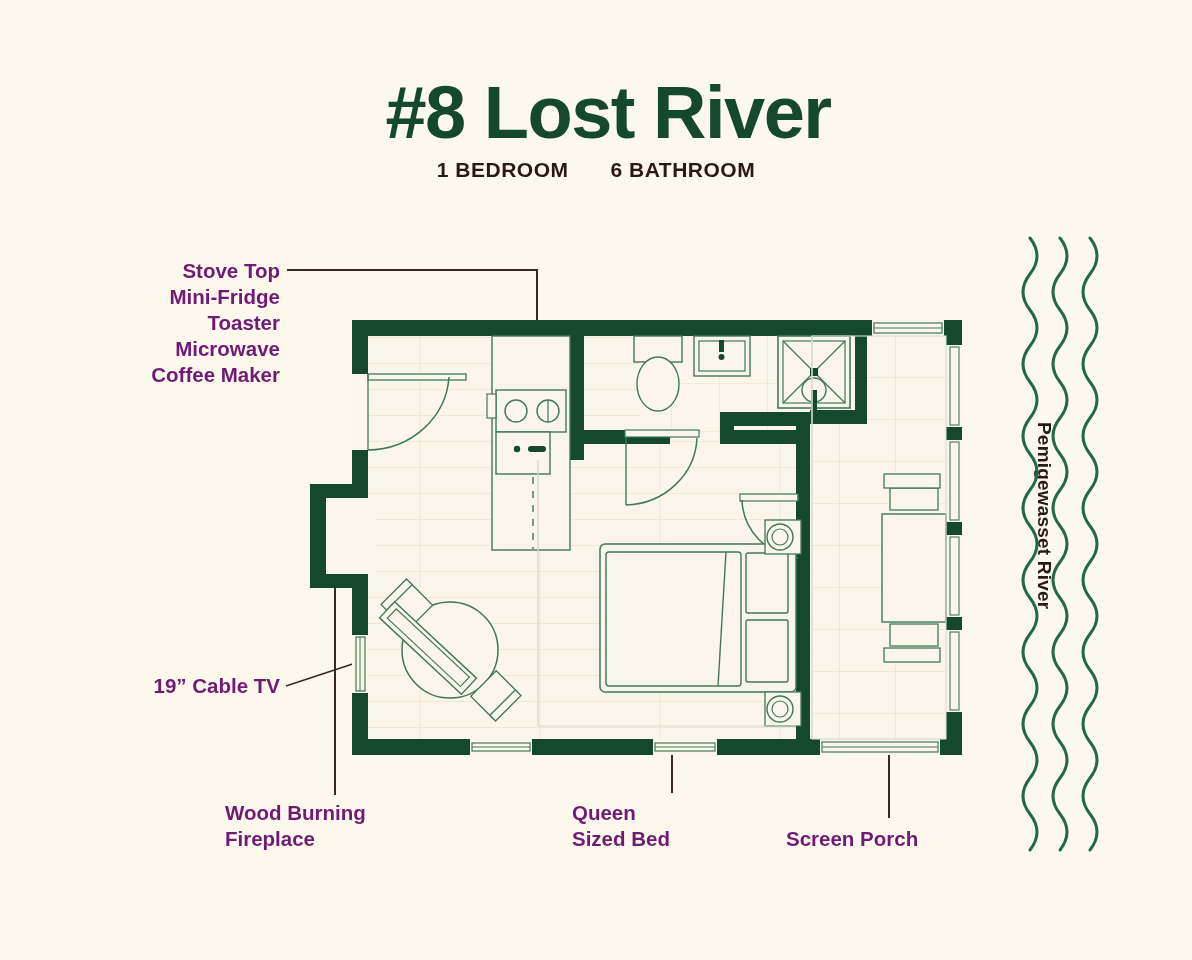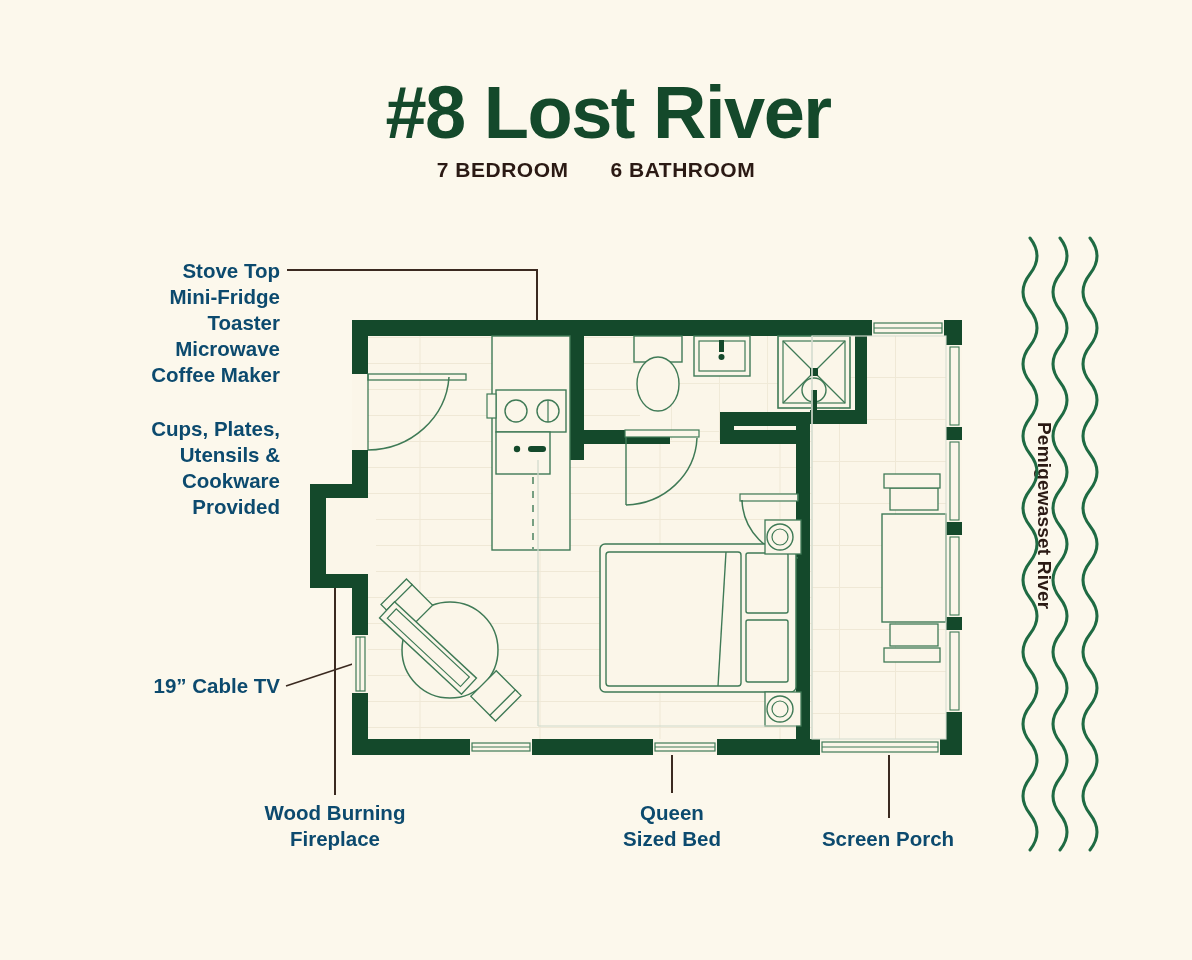--- a/index.html
+++ b/index.html
@@ -33,25 +33,25 @@
   }
   .subtitle span{display:inline-block;}
   .sub-gap{width:42px;}
 
   
   .ann{
     position:absolute;
     font-size:20.5px;
     font-weight:600;
     line-height:26px;
-    color:#0c4a6e;
+    color:#701a75;
     white-space:pre-line;
   }
   .ann.r{text-align:right;}
-  .ann.c{text-align:center;}
+  .ann.c{text-align:left;}
 
   
   .lead{position:absolute;background:#3b2a20;}
   .lead-h{height:1.6px;}
   .lead-v{width:1.6px;}
 
   svg{display:block;}
   .plan{position:absolute;left:0;top:0;}
 
   
@@ -67,33 +67,29 @@
     color:#2b1a14;
   }
 </style>
 </head>
 <body>
 
 <div class="stage">
 
   <div class="title">#8 Lost River</div>
   <div class="subtitle">
-    <span>7 BEDROOM</span><span class="sub-gap"></span><span>6 BATHROOM</span>
+    <span>1 BEDROOM</span><span class="sub-gap"></span><span>6 BATHROOM</span>
   </div>
 
   <div class="ann r" style="left:80px;top:258px;width:200px;">Stove Top
 Mini-Fridge
 Toaster
 Microwave
 Coffee Maker</div>
 
-  <div class="ann r" style="left:80px;top:416px;width:200px;">Cups, Plates,
-Utensils &amp;
-Cookware
-Provided</div>
 
   <div class="ann r" style="left:60px;top:673px;width:220px;">19” Cable TV</div>
 
   <div class="ann c" style="left:225px;top:800px;width:220px;">Wood Burning
 Fireplace</div>
 
   <div class="ann c" style="left:786px;top:826px;width:204px;">Screen Porch</div>
 
   <div class="ann c" style="left:572px;top:800px;width:200px;">Queen
 Sized Bed</div>

